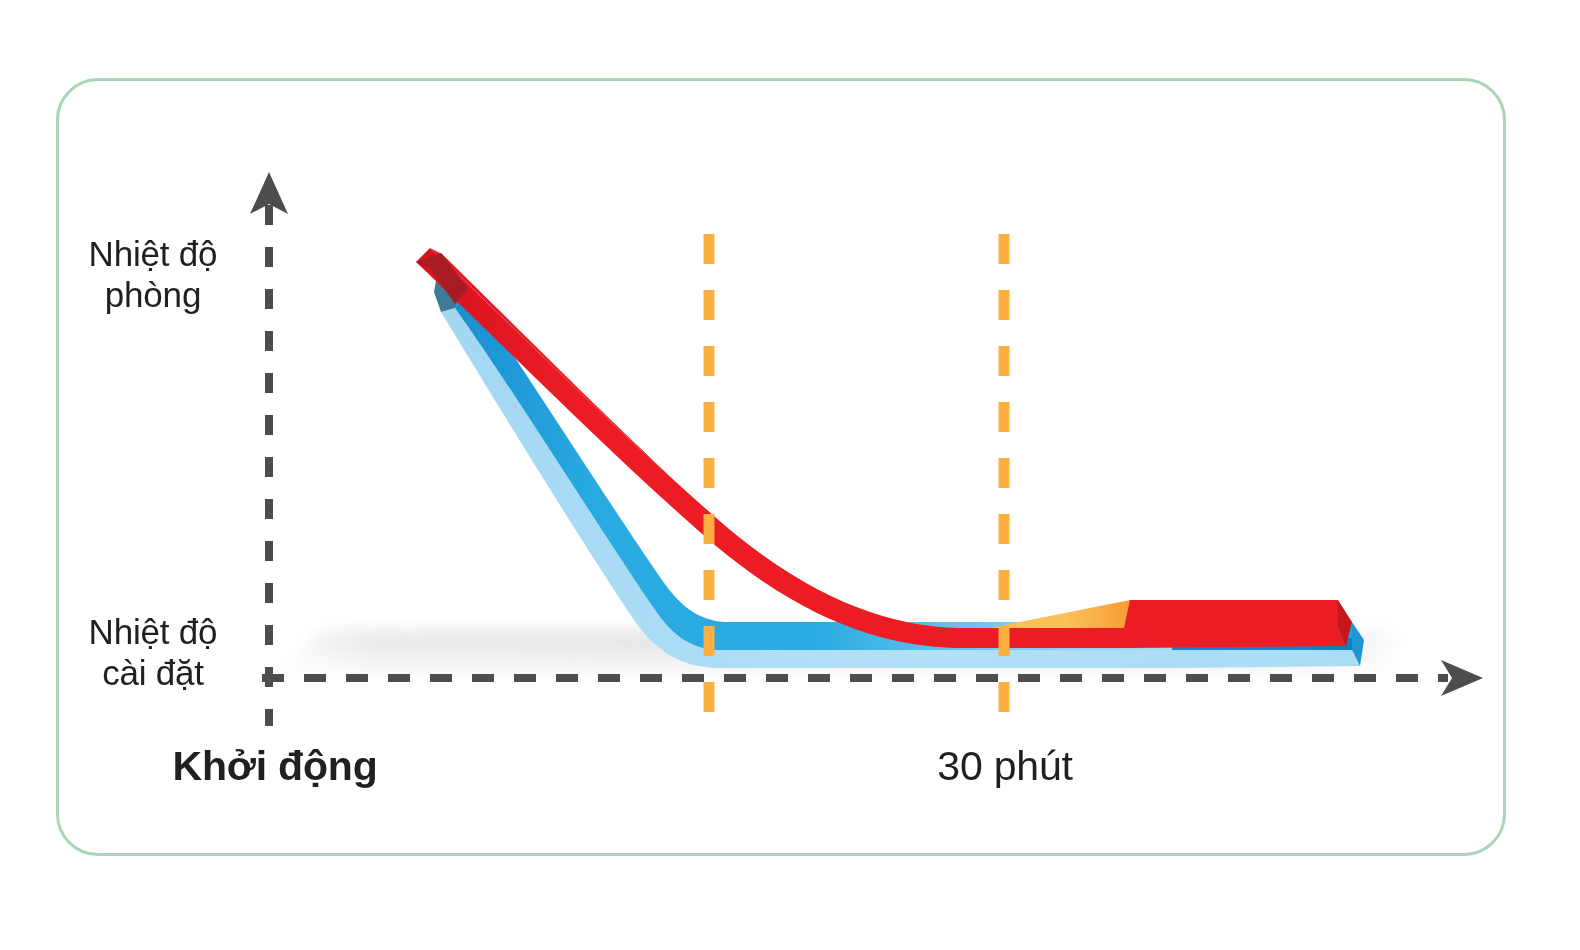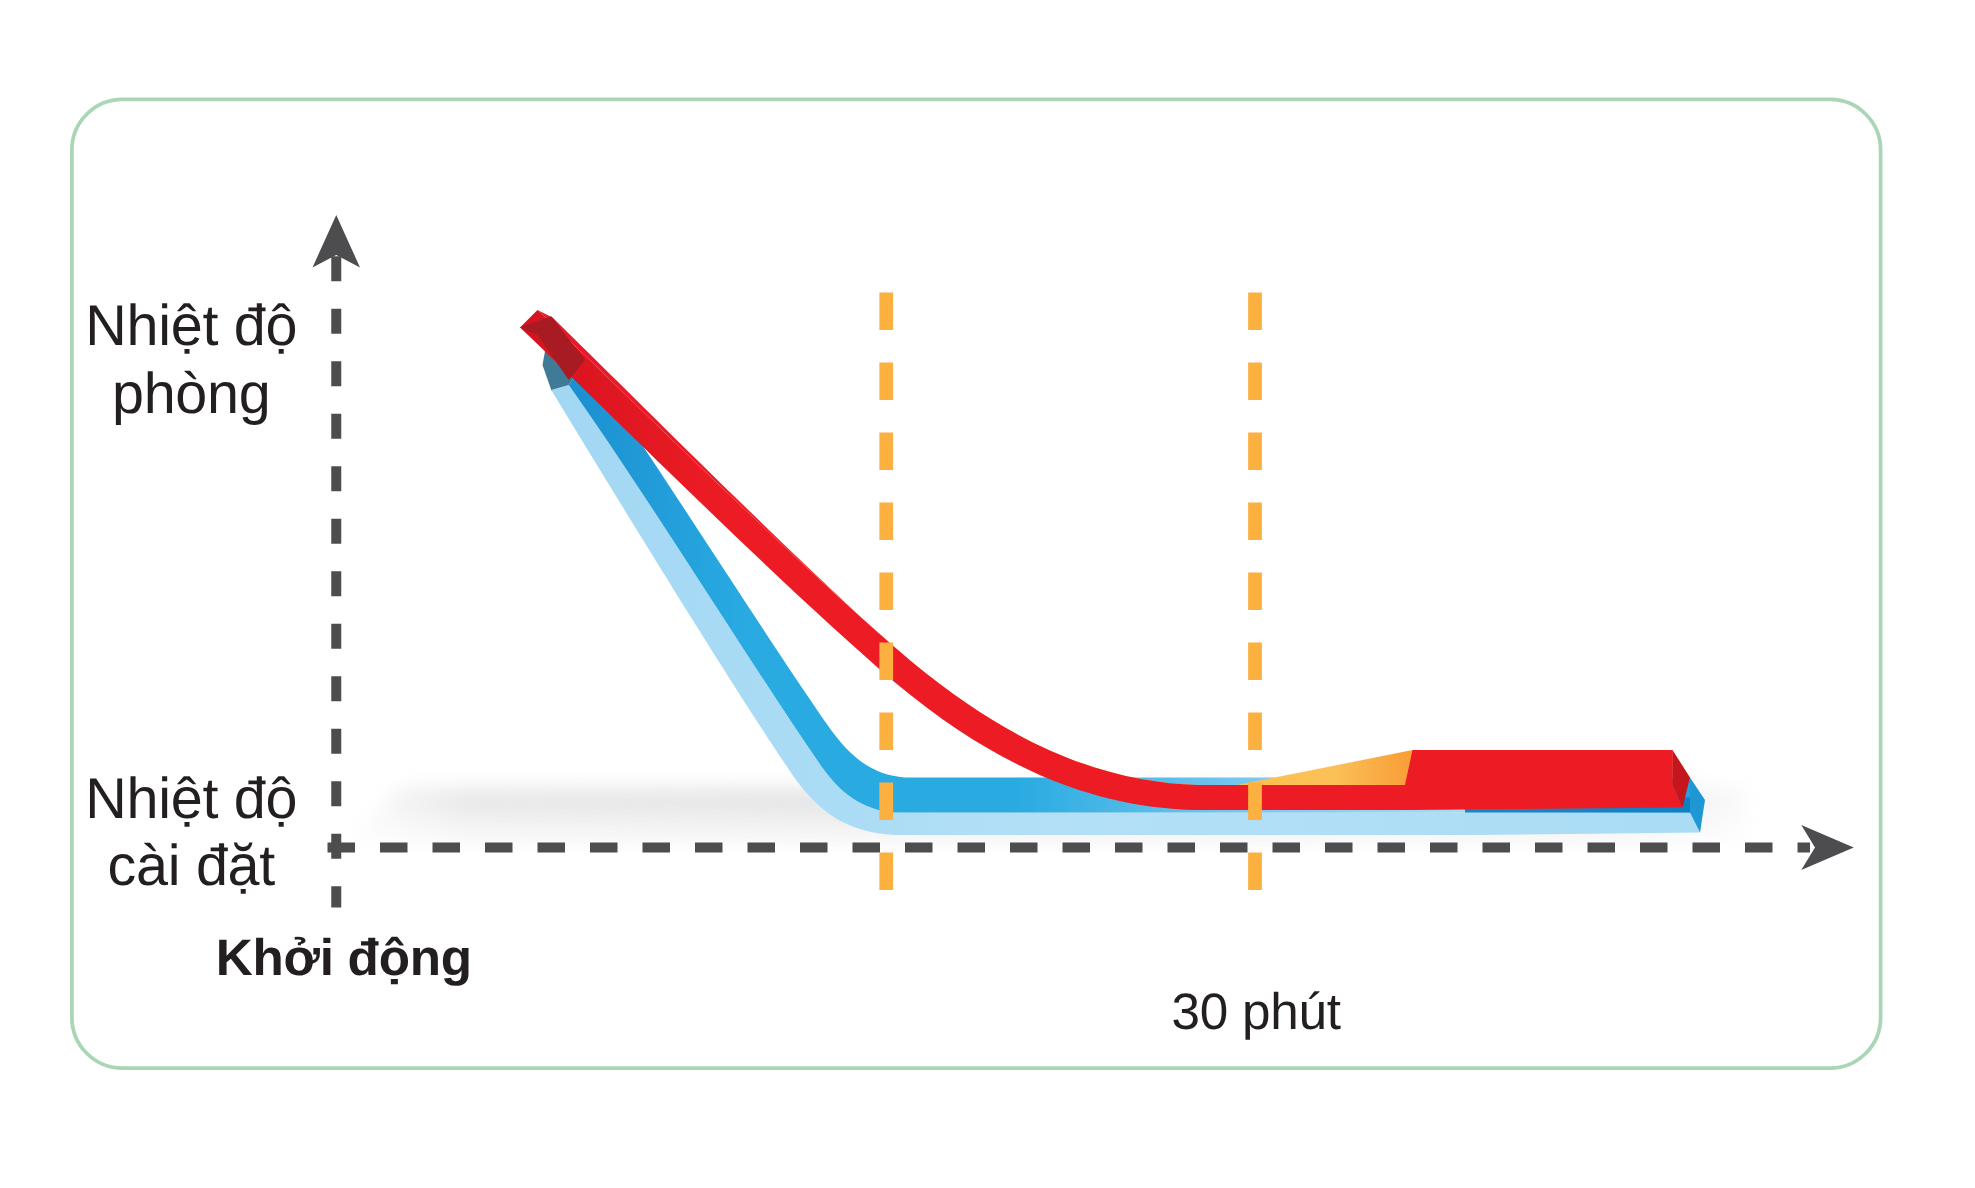--- a/index.html
+++ b/index.html
@@ -36,21 +36,21 @@
     position: absolute;
     left: 0;
     top: 0;
     width: 1580px;
     height: 950px;
     pointer-events: none;
   }
   .axis-label {
     position: absolute;
     color: #231f20;
-    font-size: 46px;
+    font-size: 35px;
     line-height: 1.18;
     text-align: center;
     white-space: pre-line;
     letter-spacing: -0.2px;
   }
   #label-room {
     left: 42px;
     top: 233px;
     width: 222px;
   }
@@ -75,21 +75,20 @@
   }
   #tick-20 {
     left: 545px;
     top: 743px;
     width: 330px;
   }
   #tick-30 {
     left: 840px;
     top: 743px;
     width: 330px;
-    margin-top: 43px;
   }
 </style>
 </head>
 <body>
 
 <div id="stage">
 
   <div class="card" style="border-color: rgb(169, 214, 182);"></div>
 
   <svg class="plot" viewBox="0 0 1580 950" xmlns="http://www.w3.org/2000/svg">

